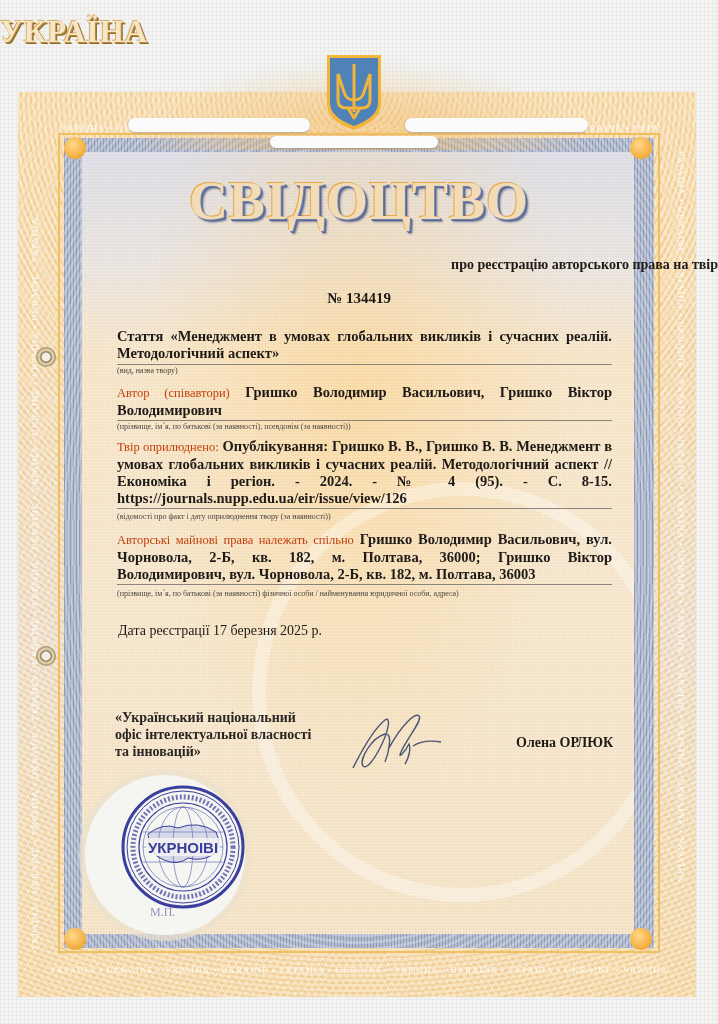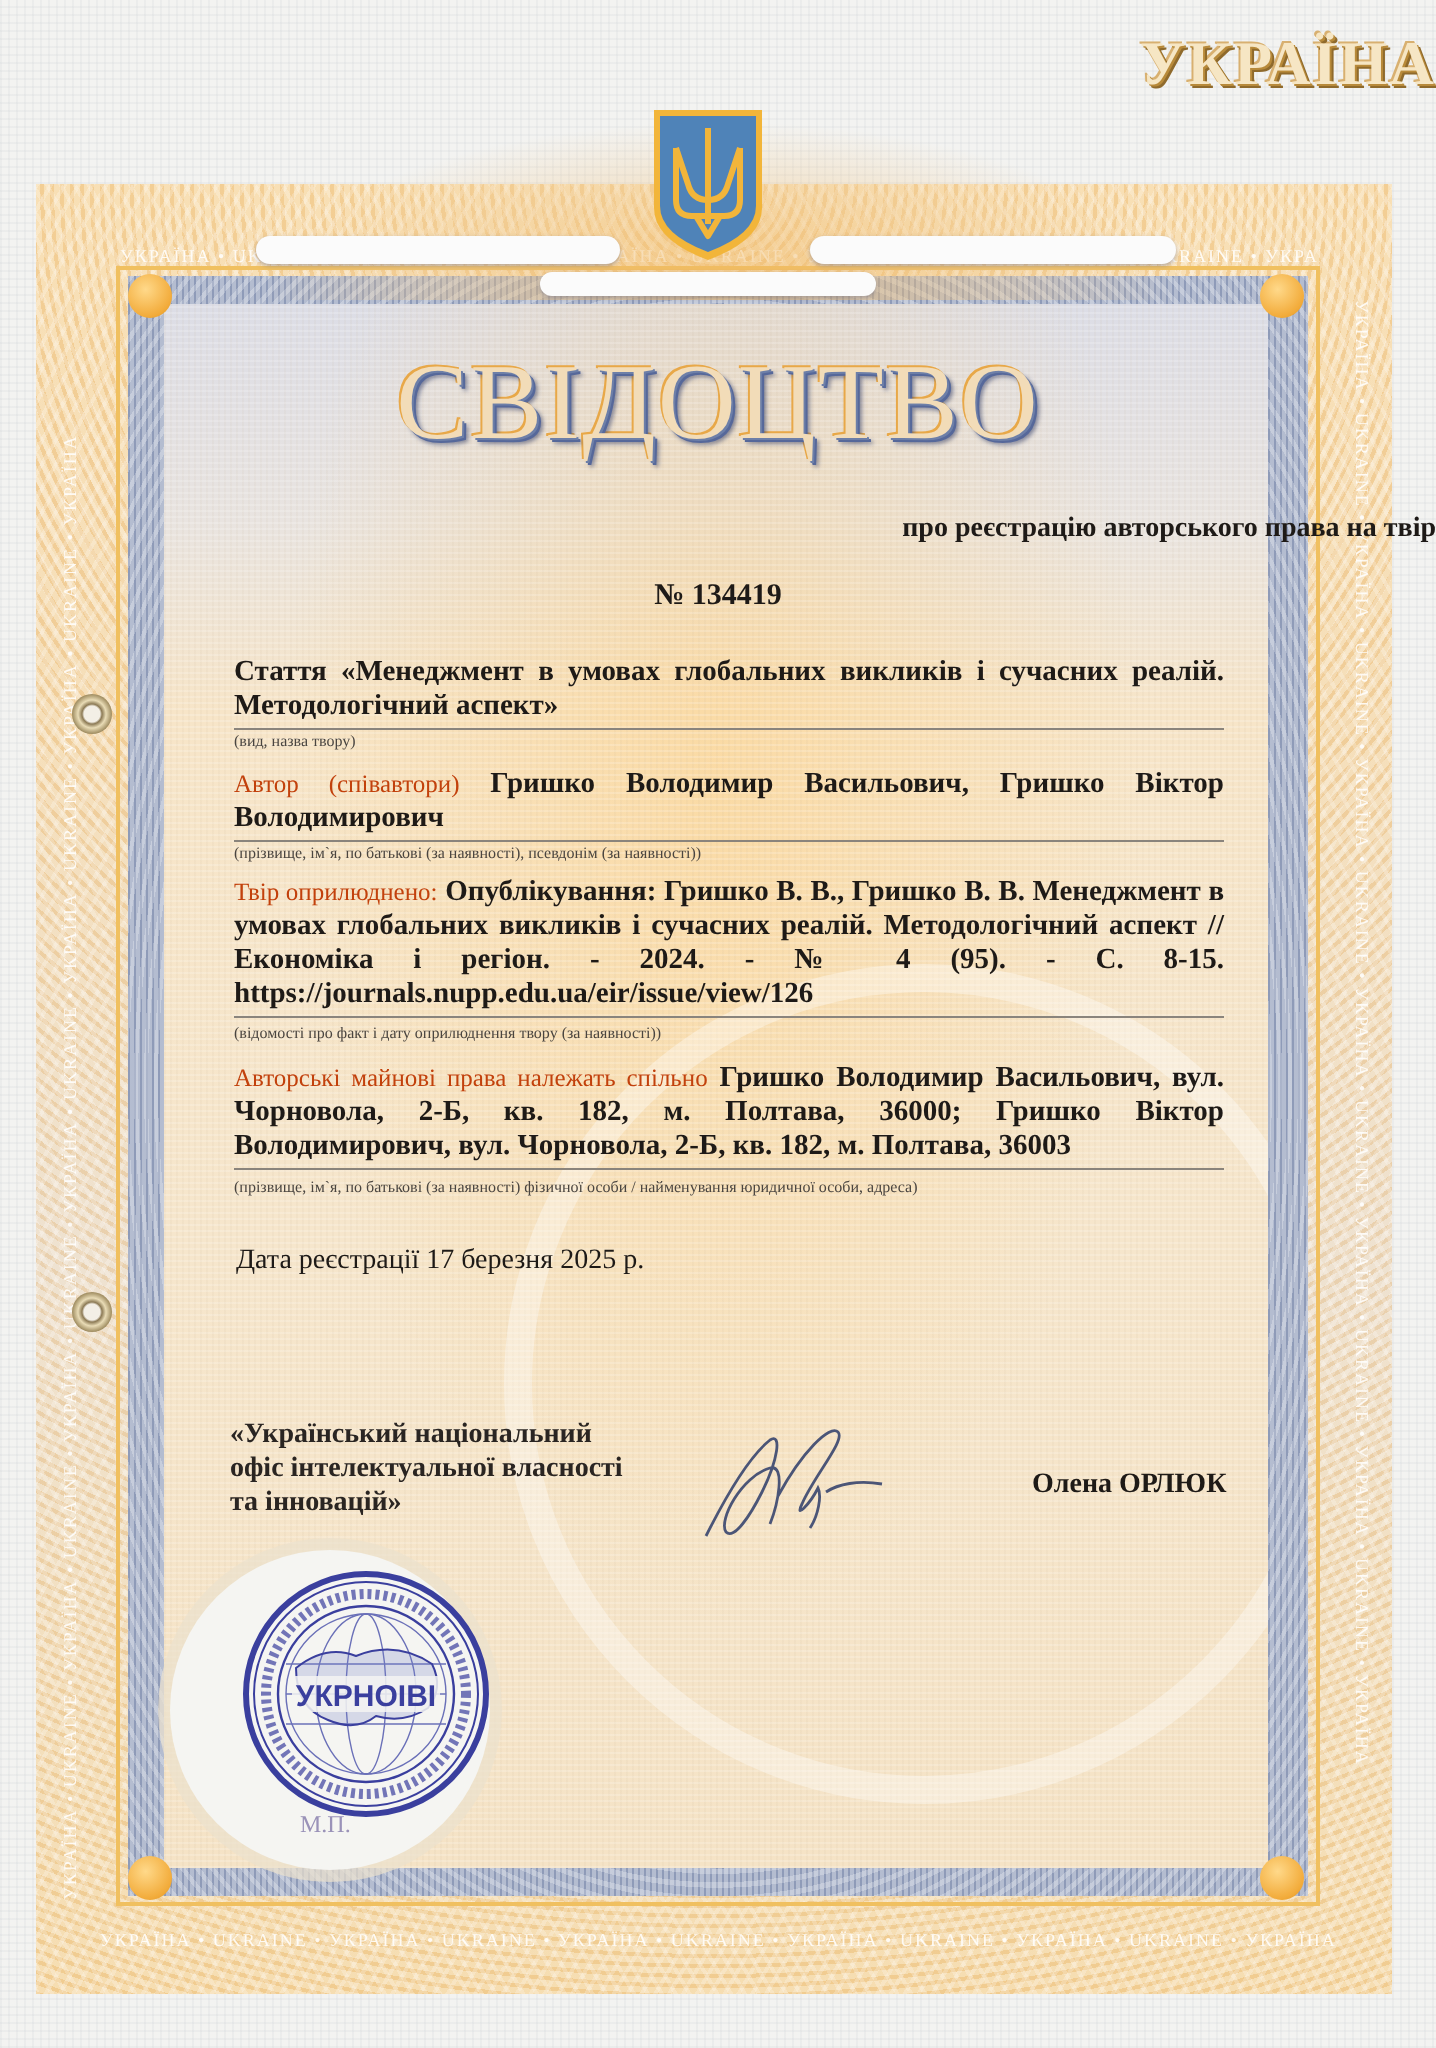--- a/index.html
+++ b/index.html
@@ -76,30 +76,30 @@
     background: radial-gradient(ellipse at 50% 100%, rgba(240,180,90,0.55) 0%, rgba(240,200,140,0.35) 45%, transparent 70%);
   }
   .plate {
     position: absolute; height: 14px; background: #fbfbfb; border-radius: 7px;
     box-shadow: 0 1px 2px rgba(120,120,140,0.5); z-index: 4;
   }
   .plate-left { left: 128px; top: 118px; width: 182px; }
   .plate-right { left: 405px; top: 118px; width: 183px; }
   .plate-center { left: 270px; top: 136px; width: 168px; height: 12px; }
   .country {
-    position: absolute; left: 0; width: 718px; top: 14px; text-align: right; z-index: 5;
+    position: absolute; left: 0; width: 718px; top: 14px; text-align: left; z-index: 5;
     font-size: 31px; font-weight: bold; color: #f6e6c4; letter-spacing: 1px;
     text-shadow: 1px 1px 0 #b88a3a, 2px 2px 0 #8f6a2c, -1px -1px 0 #d8b070;
   }
   .coat {
     position: absolute; left: 324px; top: 52px; width: 60px; height: 80px; z-index: 5;
   }
   .title {
     position: absolute; left: 0; width: 718px; top: 170px; text-align: center; z-index: 5;
-    font-size: 54px; font-weight: normal; letter-spacing: 1px; color: #f2dcb8;
+    font-size: 54px; font-weight: bold; letter-spacing: 1px; color: #f2dcb8;
     text-shadow: 1px 1px 0 #6d7fa8, 2px 2px 0 #56689a, 3px 3px 2px rgba(60,70,110,0.6), -1px -1px 0 #e8a848;
   }
   .doc { position: absolute; z-index: 5; color: #1e1a17; }
   .subtitle { left: 0; width: 718px; top: 257px; text-align: right; font-size: 14px; font-weight: bold; }
   .number { left: 0; width: 718px; top: 290px; text-align: center; font-size: 15px; font-weight: bold; }
   .field { left: 117px; width: 495px; font-size: 14.5px; font-weight: bold; line-height: 17px; text-align: justify; }
   .field .lbl { font-weight: normal; color: #c2410c; font-size: 12.5px; }
   .rule { position: absolute; left: 117px; width: 495px; height: 1px; background: #8a847c; z-index: 5; }
   .hint { position: absolute; left: 117px; width: 495px; text-align: left; font-size: 8px; color: #4a4540; z-index: 5; }
   .date { left: 118px; top: 623px; font-size: 14px; }

